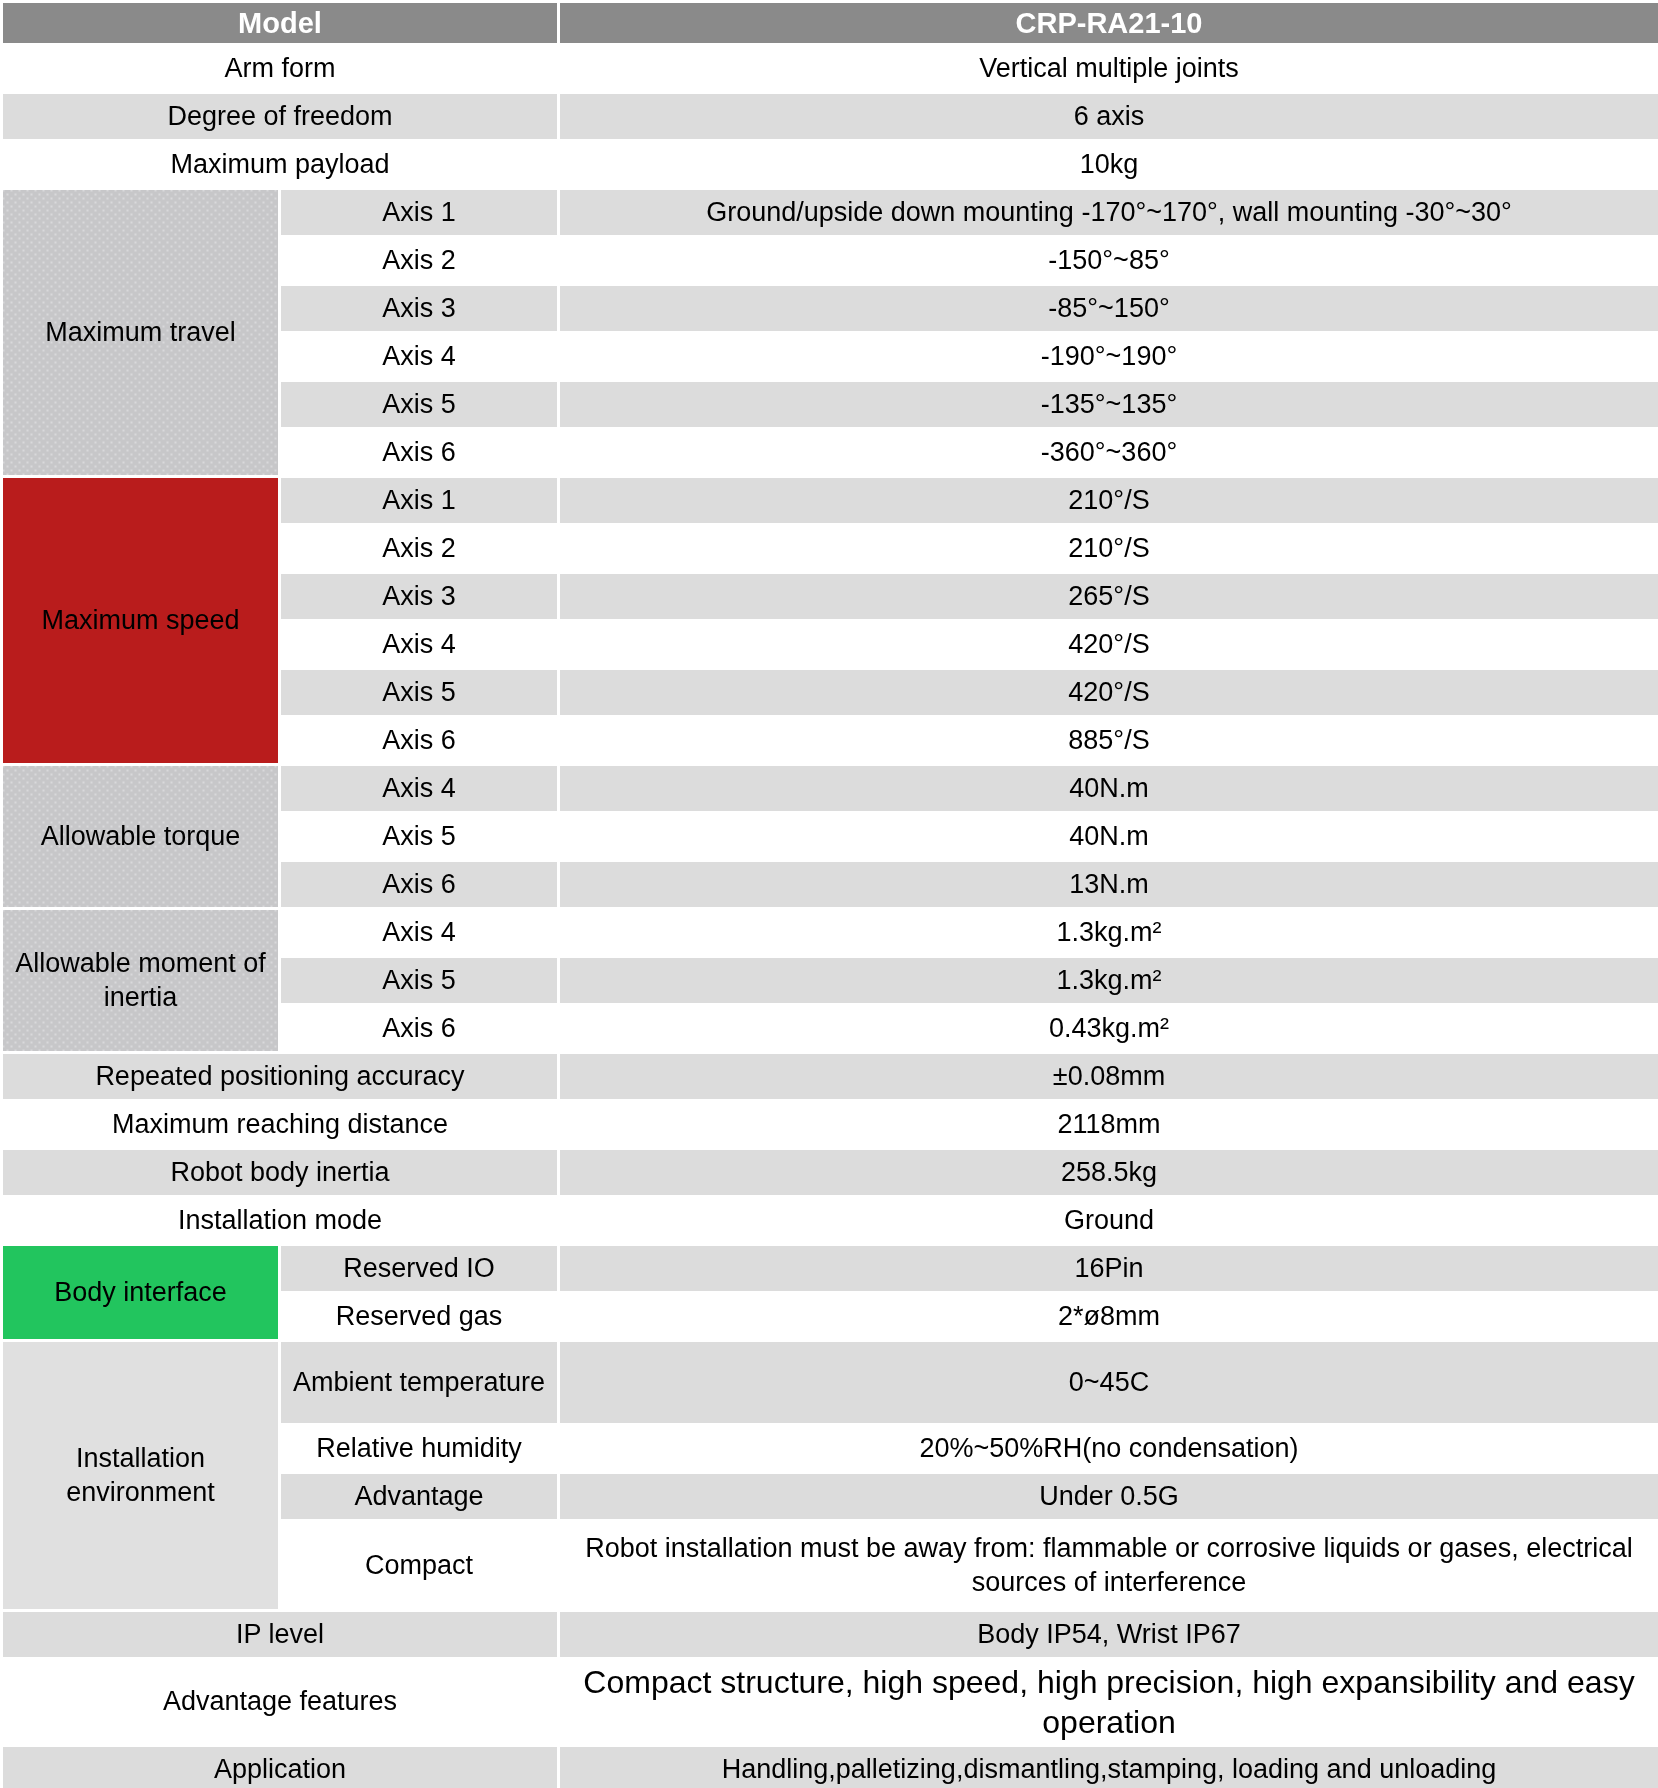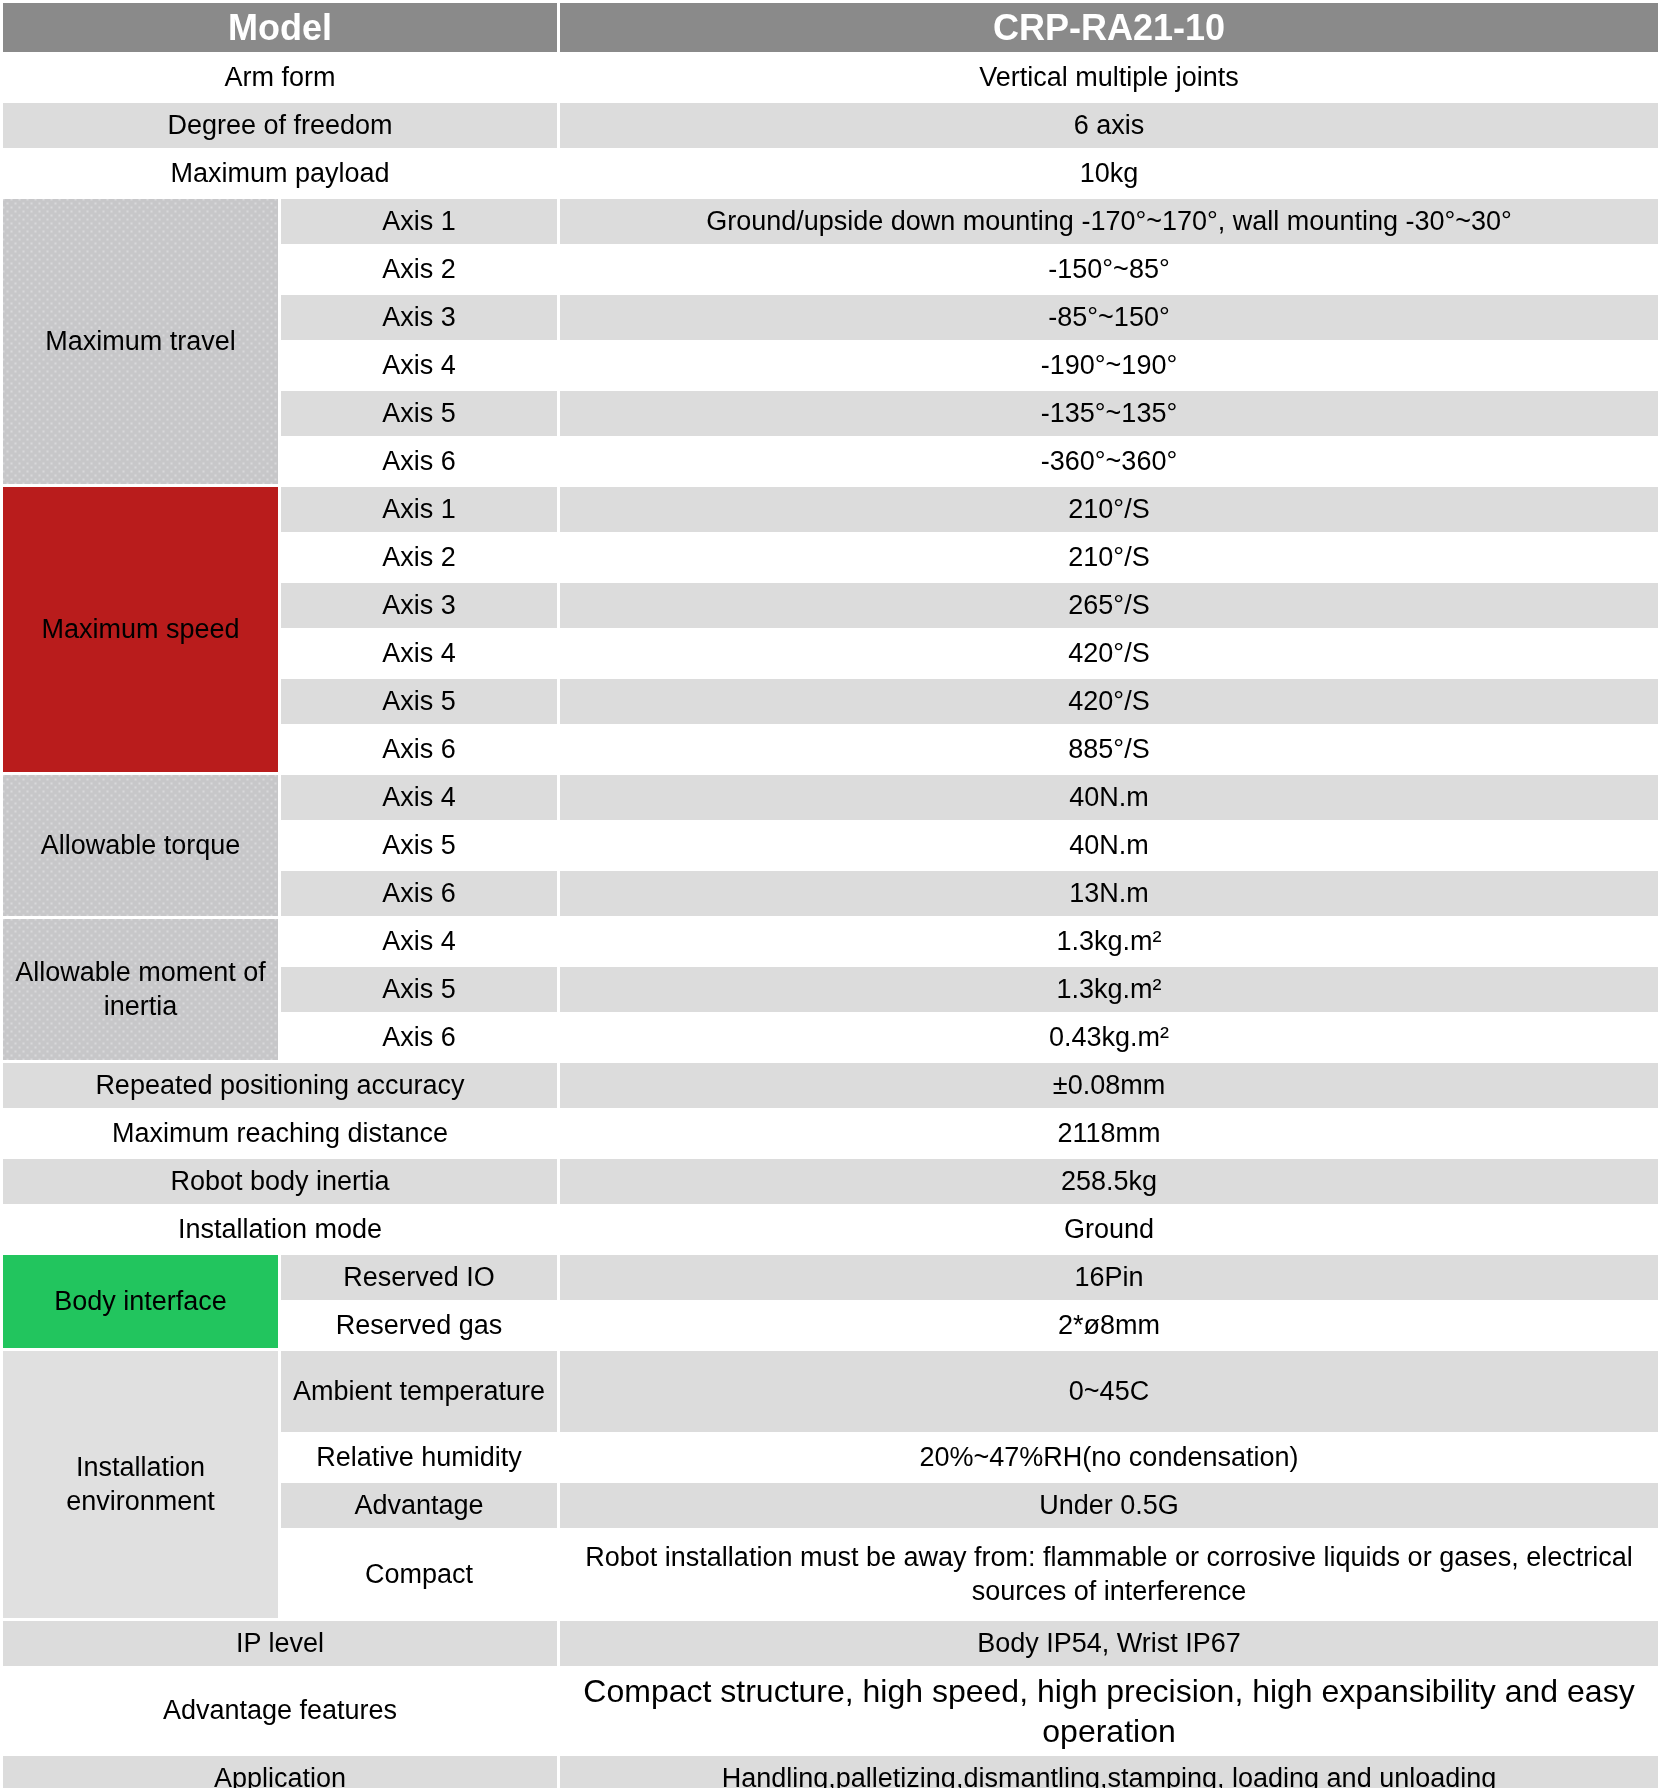--- a/index.html
+++ b/index.html
@@ -20,21 +20,21 @@
     overflow:hidden;
   }
   thead tr{height:38px;}
   tbody tr{height:48px;}
   tr.tall-a{height:84px;}
   tr.tall-b{height:90px;}
   .hdr{
     background:#8a8a8a;
     color:#ffffff;
     font-weight:bold;
-    font-size:36px;
+    font-size:29px;
   }
   .r-w{background:#ffffff;}
   .r-g{background:#dcdcdc;}
   .grp-dark{
     background-color:#c7c7c9;
     background-image:radial-gradient(#d9d9db 1px, rgba(201,201,203,0) 1.4px),
                      radial-gradient(#d9d9db 1px, rgba(201,201,203,0) 1.4px);
     background-size:8px 8px;
     background-position:0 0,4px 4px;
   }
@@ -181,21 +181,21 @@
       <td class="r-w">2*ø8mm</td>
     </tr>
 
     <tr class="tall-a">
       <td rowspan="4" class="grp-env">Installation environment</td>
       <td class="r-g pad-x">Ambient temperature</td>
       <td class="r-g">0~45C</td>
     </tr>
     <tr>
       <td class="r-w">Relative humidity</td>
-      <td class="r-w">20%~47%RH(no condensation)</td>
+      <td class="r-w">20%~50%RH(no condensation)</td>
     </tr>
     <tr>
       <td class="r-g">Advantage</td>
       <td class="r-g">Under 0.5G</td>
     </tr>
     <tr class="tall-b">
       <td class="r-w">Compact</td>
       <td class="r-w">Robot installation must be away from: flammable or corrosive liquids or gases, electrical sources of interference</td>
     </tr>
 

